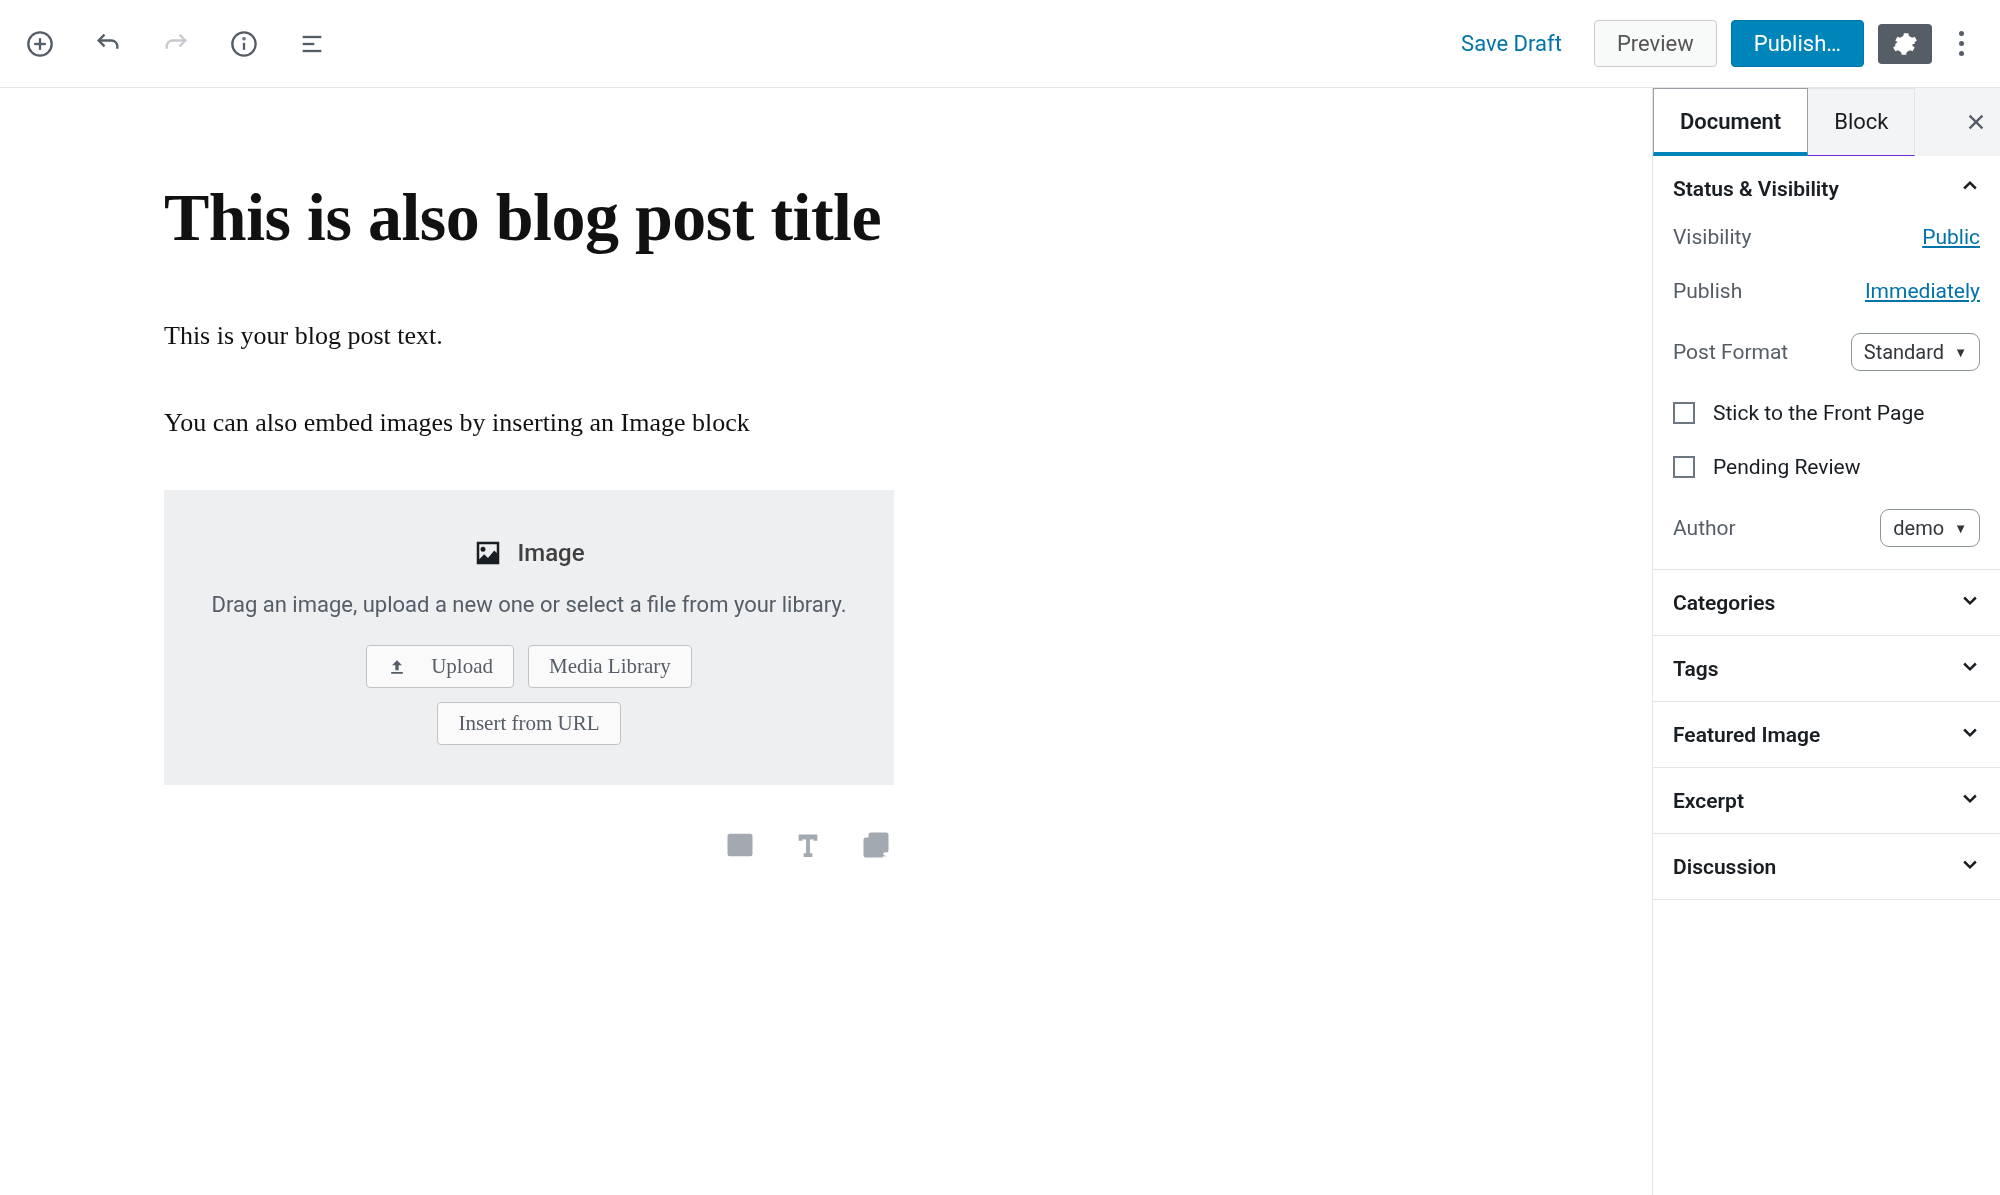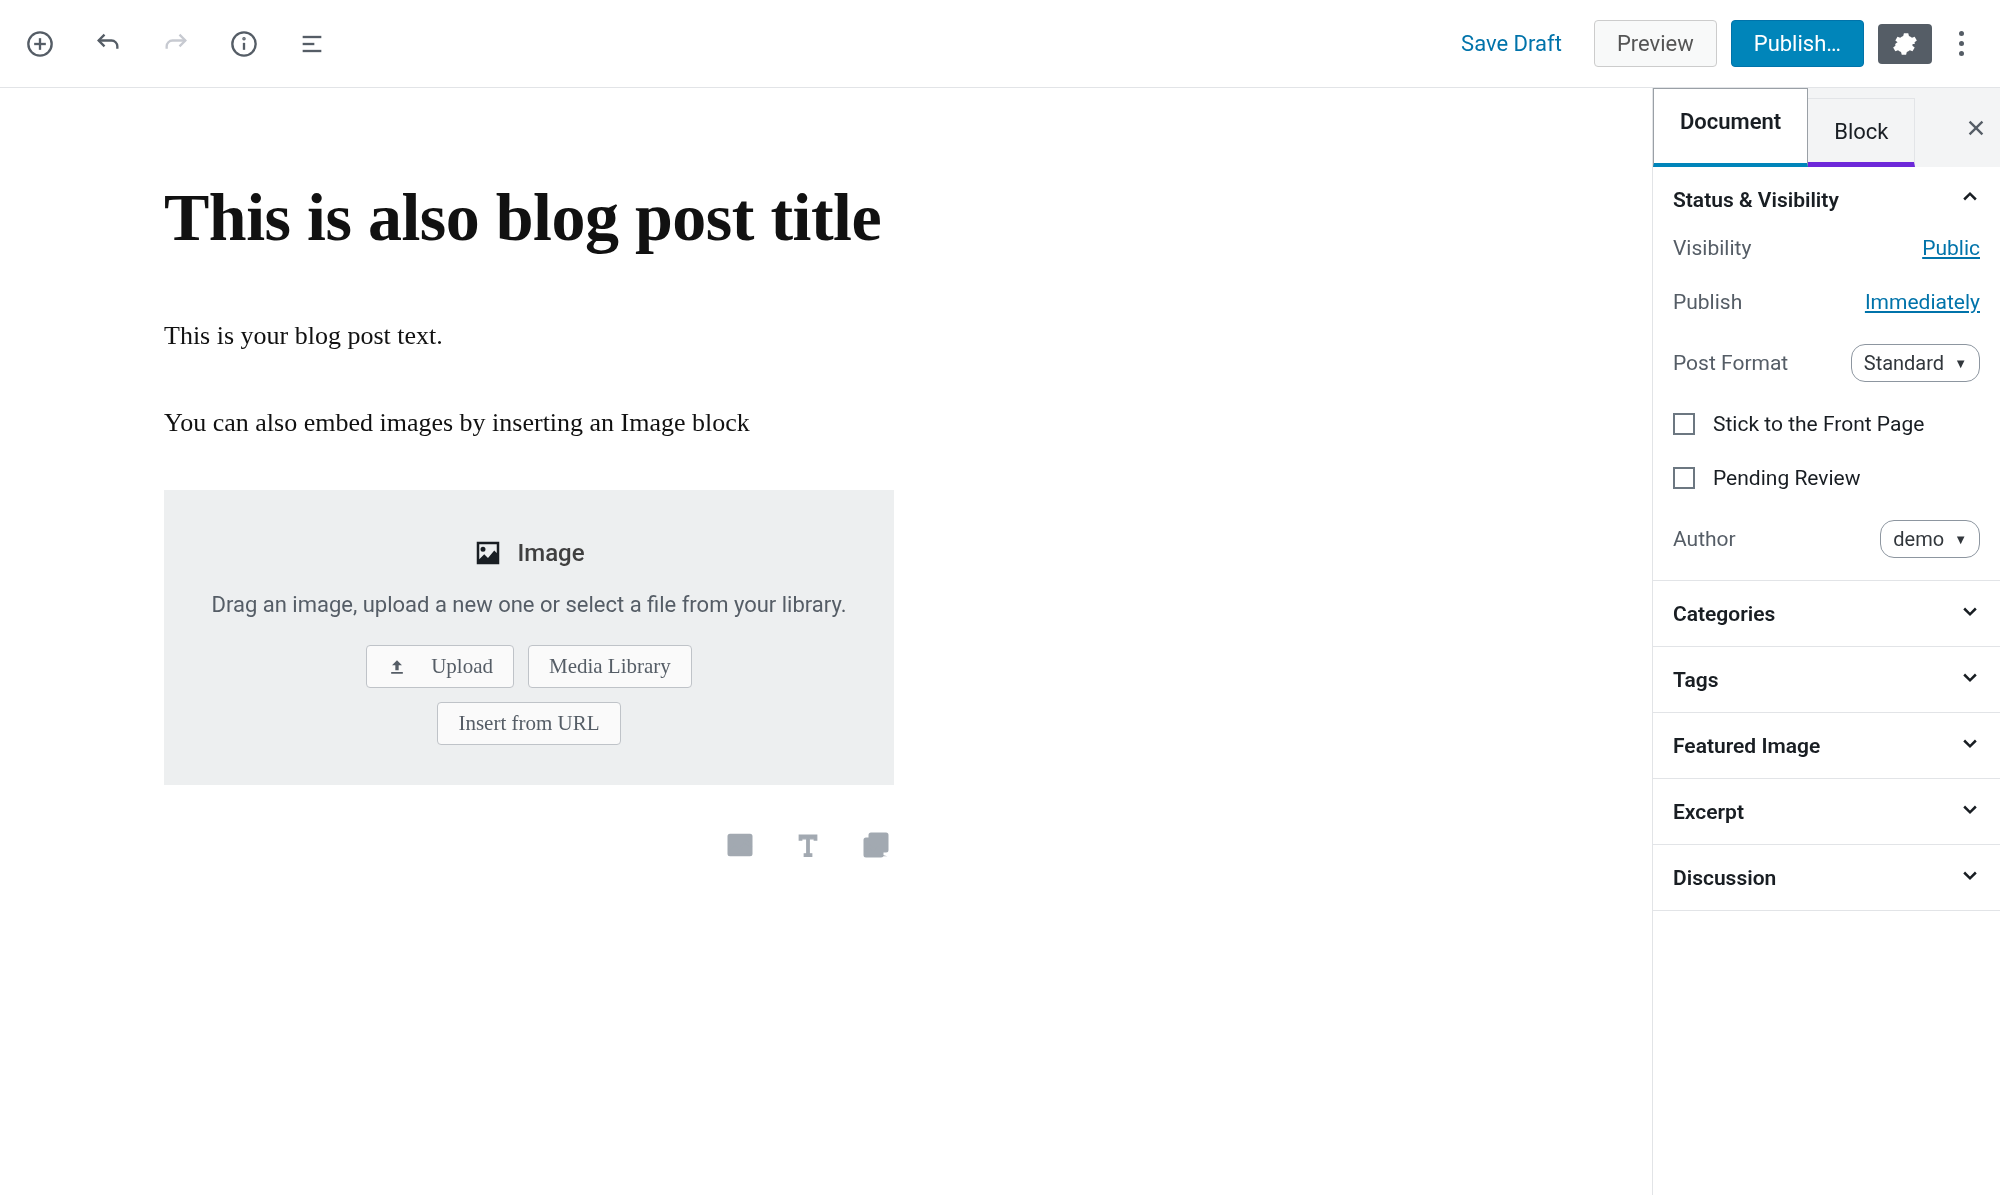--- a/index.html
+++ b/index.html
@@ -40,21 +40,21 @@
   .sidebar { width:348px; border-left:1px solid #e2e4e7; background:#fff; display:flex; flex-direction:column; }
   .tabs { display:flex; align-items:stretch; background:#f3f4f5; }
   .tab { padding:20px 26px 18px; font-size:22px; color:#191e23; cursor:pointer; border-top:1px solid #e2e4e7; border-right:1px solid #e2e4e7; }
   .tab.active { background:#fff; border-bottom:4px solid #0085ba; font-weight:600; border-top:1px solid #9aa0a6; border-left:1px solid #9aa0a6; border-right:1px solid #9aa0a6; }
   .tab-close { margin-left:auto; width:48px; display:flex; align-items:center; justify-content:center; font-size:26px; color:#555d66; cursor:pointer; }
   .panel { border-bottom:1px solid #e2e4e7; }
   .panel-h { display:flex; align-items:center; justify-content:space-between; padding:20px 20px; font-size:21px; font-weight:600; color:#191e23; cursor:pointer; }
   .panel-body { padding:4px 20px 22px; display:flex; flex-direction:column; gap:30px; font-size:21px; color:#555d66; }
   .row { display:flex; align-items:center; justify-content:space-between; }
   .row .val-link { color:#0073aa; text-decoration:underline; cursor:pointer; }
-  .select { border:1px solid #8d96a0; padding:6px 12px; font-size:20px; color:#32373c; border-radius:14px; background:#fff; display:flex; align-items:center; gap:10px; cursor:pointer; }
+  .select { border:1px solid #8d96a0; padding:6px 12px; font-size:20px; color:#32373c; border-radius:9px; background:#fff; display:flex; align-items:center; gap:10px; cursor:pointer; }
   .select .tri { font-size:13px; }
   .chk-row { display:flex; align-items:center; gap:18px; font-size:21px; color:#191e23; cursor:pointer; }
   .chk { width:22px; height:22px; border:2px solid #6c7781; }
 </style>
 </head>
 <body>
 
 <div class="topbar">
   <div class="tb-left">
     <div class="icon-btn">
@@ -157,21 +157,21 @@
             <rect x="3" y="7" width="14" height="14" rx="1"></rect>
             <path d="M3 17l4-4 3 3 4-5" fill="none"></path>
           </svg>
       </div>
     </div>
   </div>
 
   <div class="sidebar">
     <div class="tabs">
       <div class="tab active">Document</div>
-      <div class="tab" style="border-bottom:5px solid #6d28d9;margin-top:10px;">Block</div>
+      <div class="tab" style="border-bottom:1px solid #6d28d9;">Block</div>
       <div class="tab-close">
         <svg width="22" height="22" viewBox="0 0 24 24" stroke="#555d66" stroke-width="2.5">
             <line x1="5" y1="5" x2="19" y2="19"></line>
             <line x1="19" y1="5" x2="5" y2="19"></line>
           </svg>
       </div>
     </div>
 
     <div class="panel">
       <div class="panel-h">

